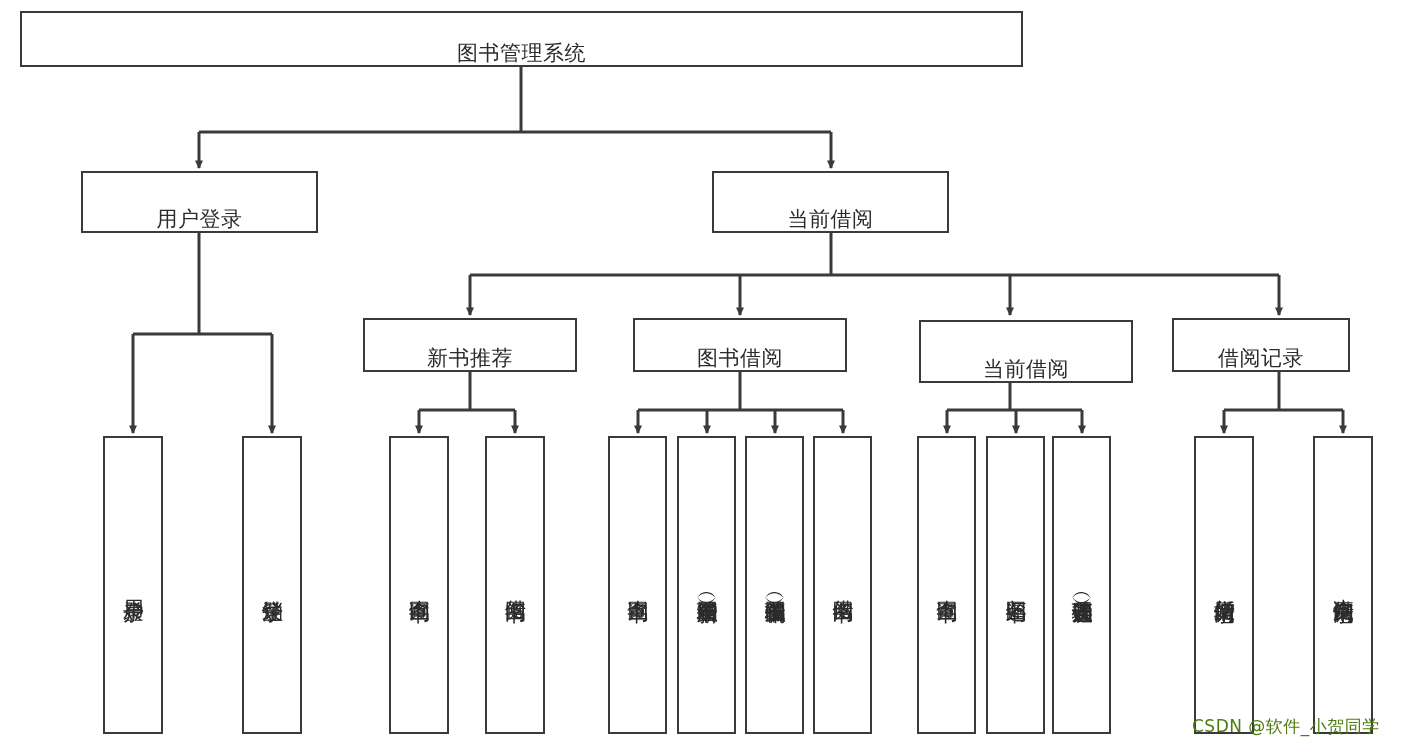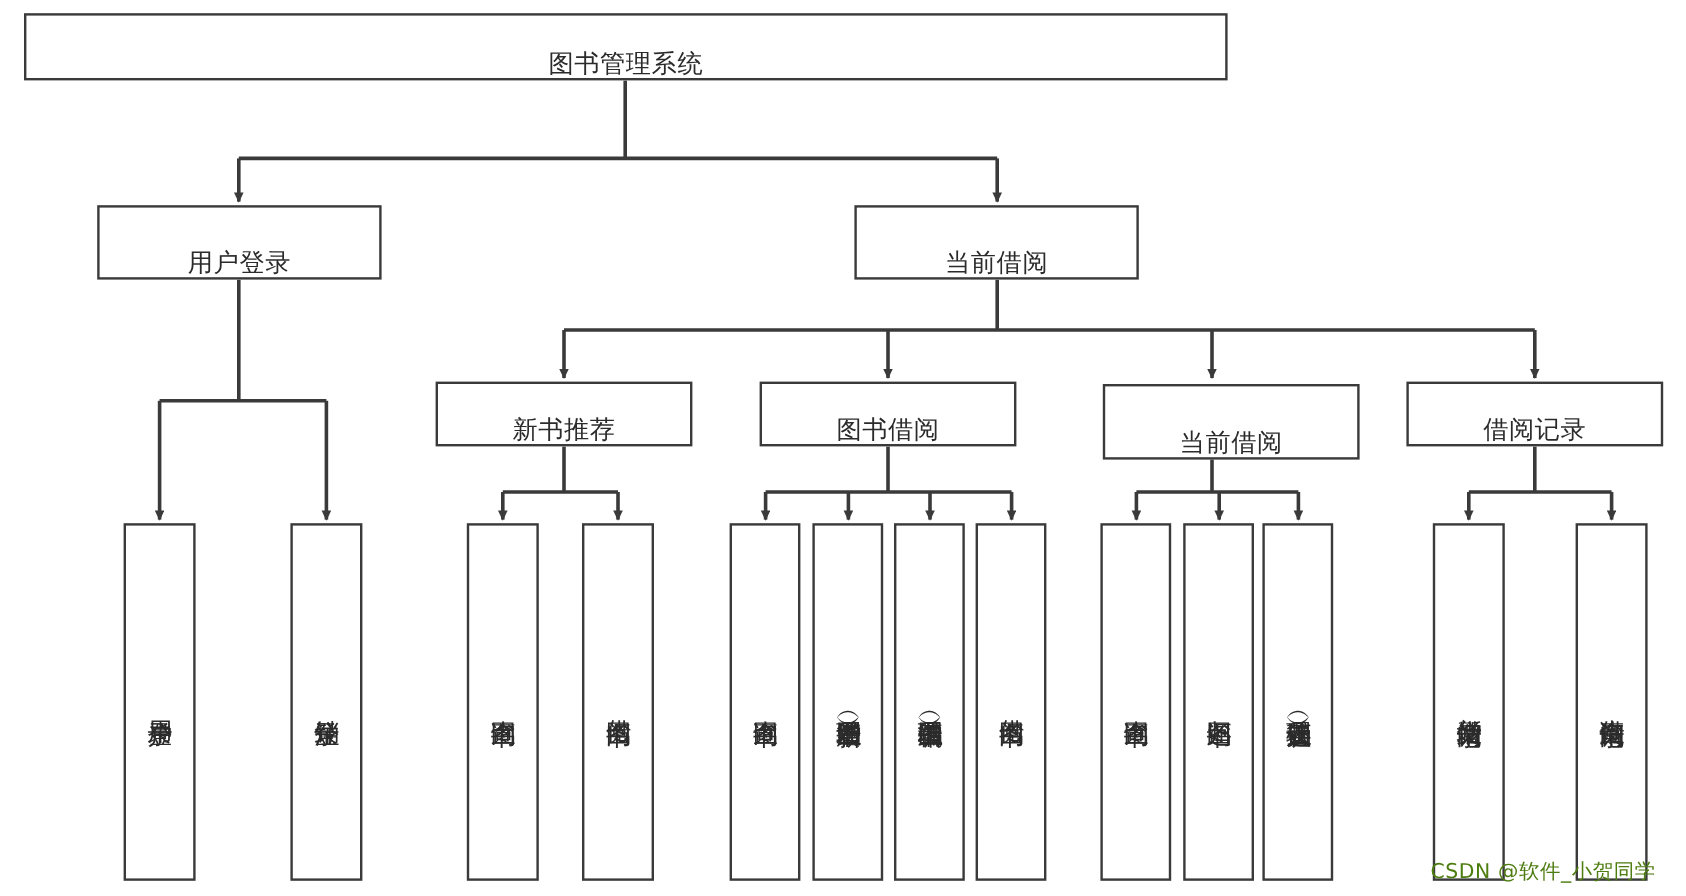--- a/index.html
+++ b/index.html
@@ -133,21 +133,21 @@
 
   <div class="node horiz" style="left:633px;top:318px;width:214px;height:54px;">
     <span class="label">图书借阅</span>
   </div>
   <div class="node horiz" style="left:363px;top:318px;width:214px;height:54px;">
     <span class="label">新书推荐</span>
   </div>
   <div class="node horiz" style="left:903px;top:320px;width:214px;height:63px;margin-left:16px;">
     <span class="label">当前借阅</span>
   </div>
-  <div class="node horiz" style="left:1172px;top:318px;width:214px;height:54px;">
+  <div class="node horiz" style="left:1172px;top:318px;width:178px;height:54px;">
     <span class="label">借阅记录</span>
   </div>
 
   <div class="node vert" style="left:103px;top:436px;width:60px;height:298px;">
     <span class="label">用户登录</span>
   </div>
   <div class="node vert" style="left:242px;top:436px;width:60px;height:298px;">
     <span class="label">注销登录</span>
   </div>
 

